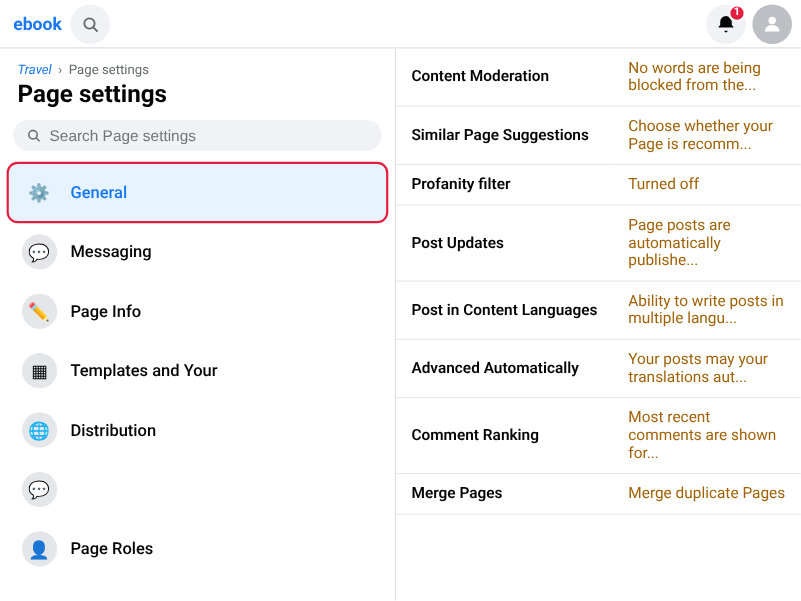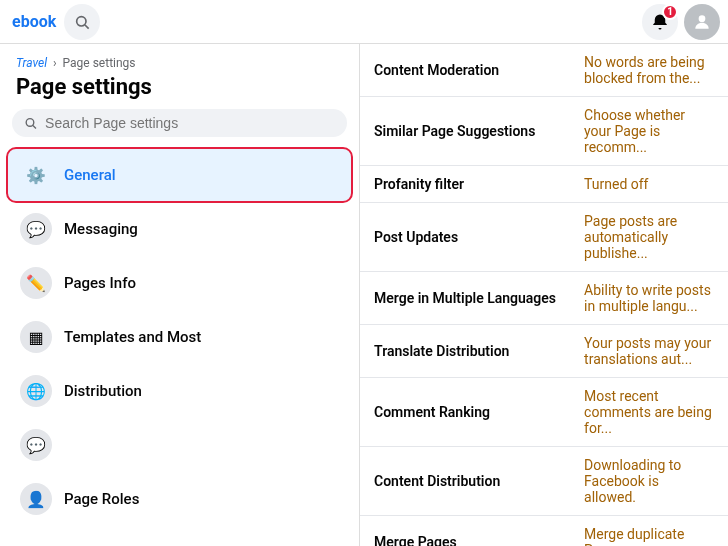--- a/index.html
+++ b/index.html
@@ -226,25 +226,25 @@
     <div class="nav-item active">
       <div class="nav-icon">⚙️</div>
       <span>General</span>
     </div>
     <div class="nav-item">
       <div class="nav-icon">💬</div>
       <span>Messaging</span>
     </div>
     <div class="nav-item">
       <div class="nav-icon">✏️</div>
-      <span>Pages Info</span>
+      <span>Page Info</span>
     </div>
     <div class="nav-item">
       <div class="nav-icon">▦</div>
-      <span>Templates and Most</span>
+      <span>Templates and Your</span>
     </div>
     <div class="nav-item">
       <div class="nav-icon">🌐</div>
       <span>Distribution</span>
     </div>
     <div class="nav-item">
       <div class="nav-icon">💬</div>
     </div>
     <div class="nav-item">
       <div class="nav-icon">👤</div>
@@ -265,34 +265,30 @@
     </tr>
           <tr>
       <td class="setting-name">Profanity filter</td>
       <td class="setting-value">Turned off</td>
     </tr>
           <tr>
       <td class="setting-name">Post Updates</td>
       <td class="setting-value">Page posts are automatically publishe...</td>
     </tr>
           <tr>
-      <td class="setting-name">Merge in Multiple Languages</td>
+      <td class="setting-name">Post in Content Languages</td>
       <td class="setting-value">Ability to write posts in multiple langu...</td>
     </tr>
           <tr>
-      <td class="setting-name">Translate Distribution</td>
+      <td class="setting-name">Advanced Automatically</td>
       <td class="setting-value">Your posts may your translations aut...</td>
     </tr>
           <tr>
       <td class="setting-name">Comment Ranking</td>
-      <td class="setting-value">Most recent comments are being for...</td>
-    </tr>
-          <tr>
-      <td class="setting-name">Content Distribution</td>
-      <td class="setting-value">Downloading to Facebook is allowed.</td>
+      <td class="setting-value">Most recent comments are shown for...</td>
     </tr>
           <tr>
       <td class="setting-name">Merge Pages</td>
       <td class="setting-value">Merge duplicate Pages</td>
     </tr>
         </tbody>
 
       </table>
 
   </div>

